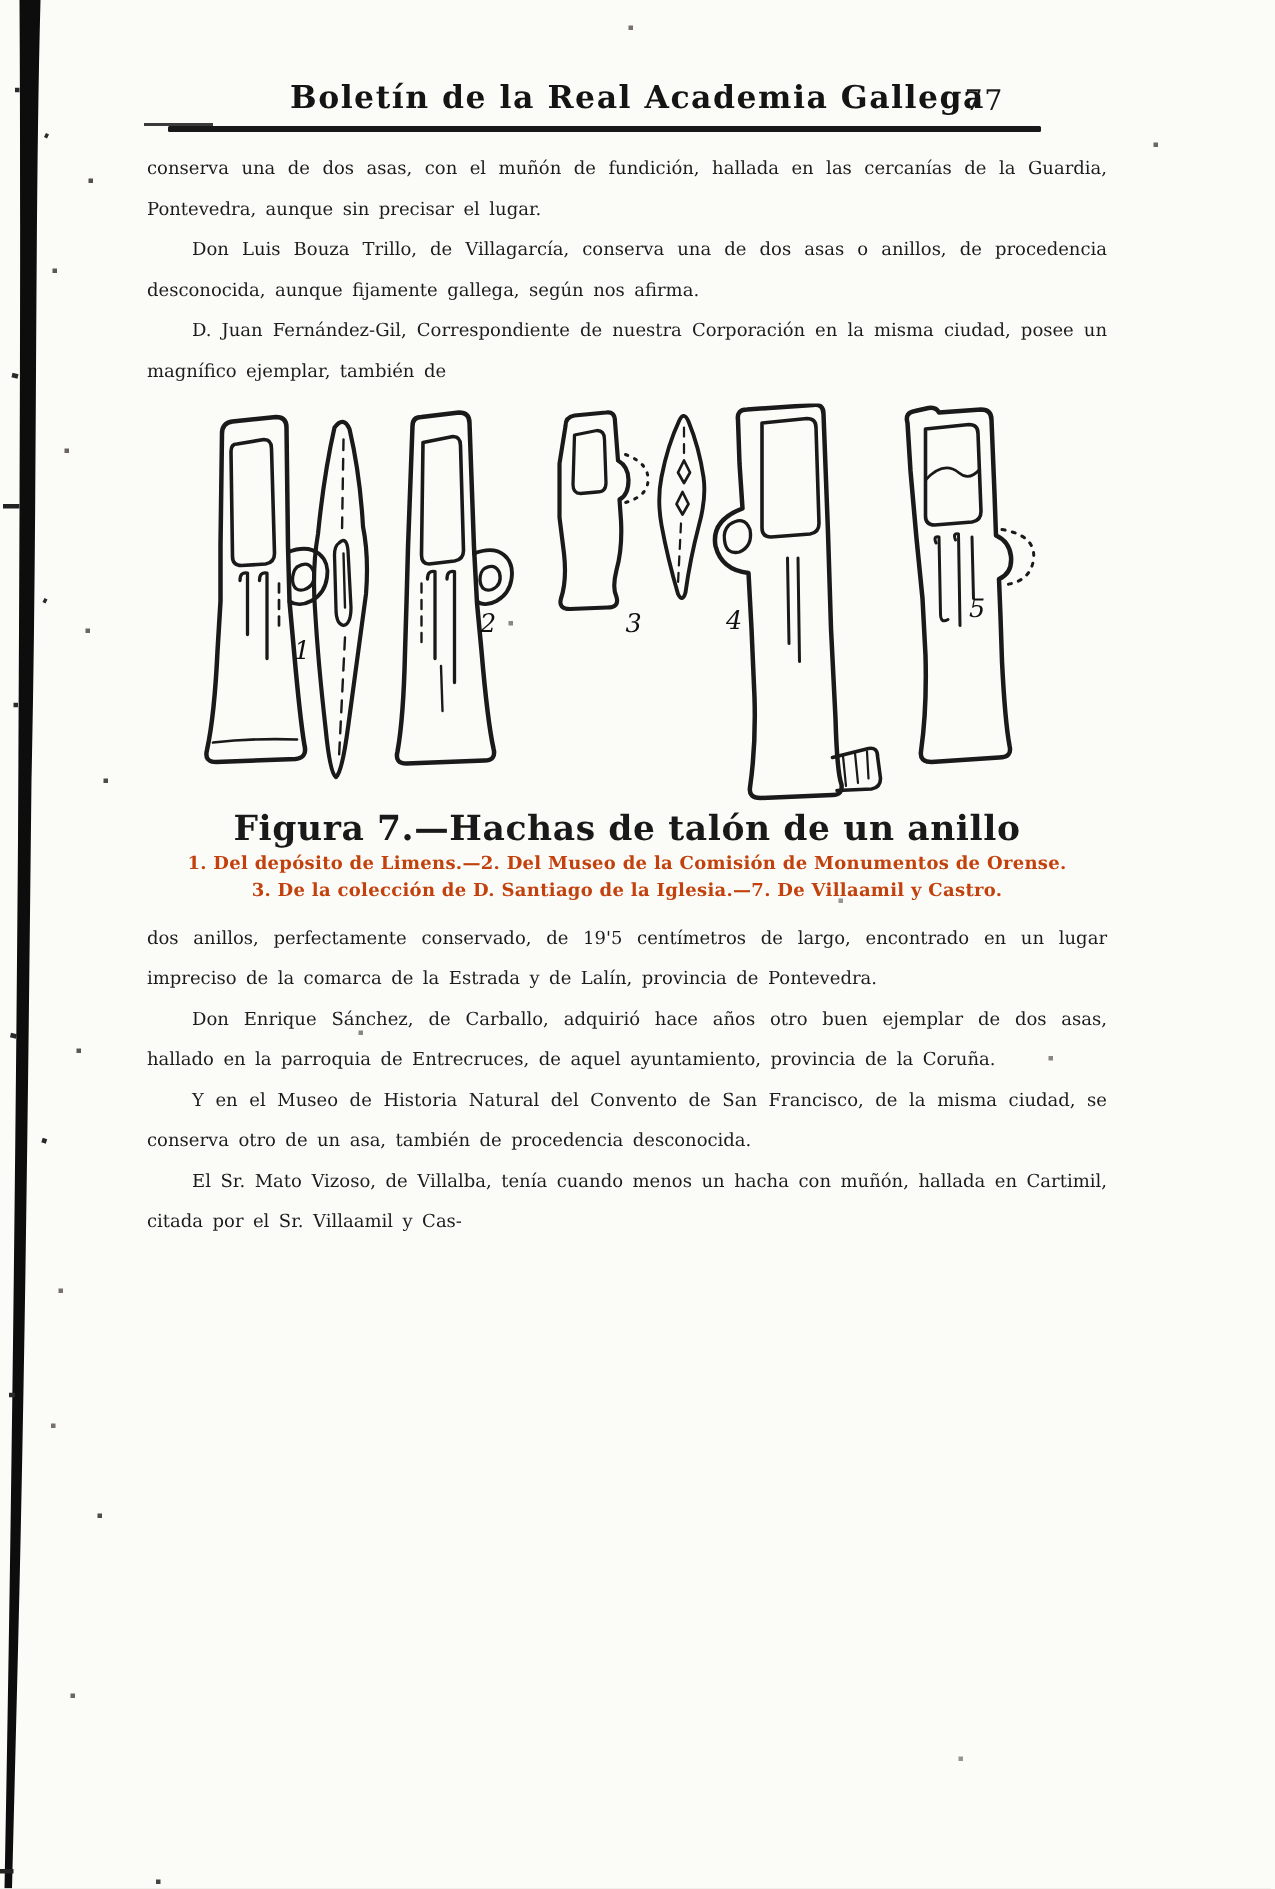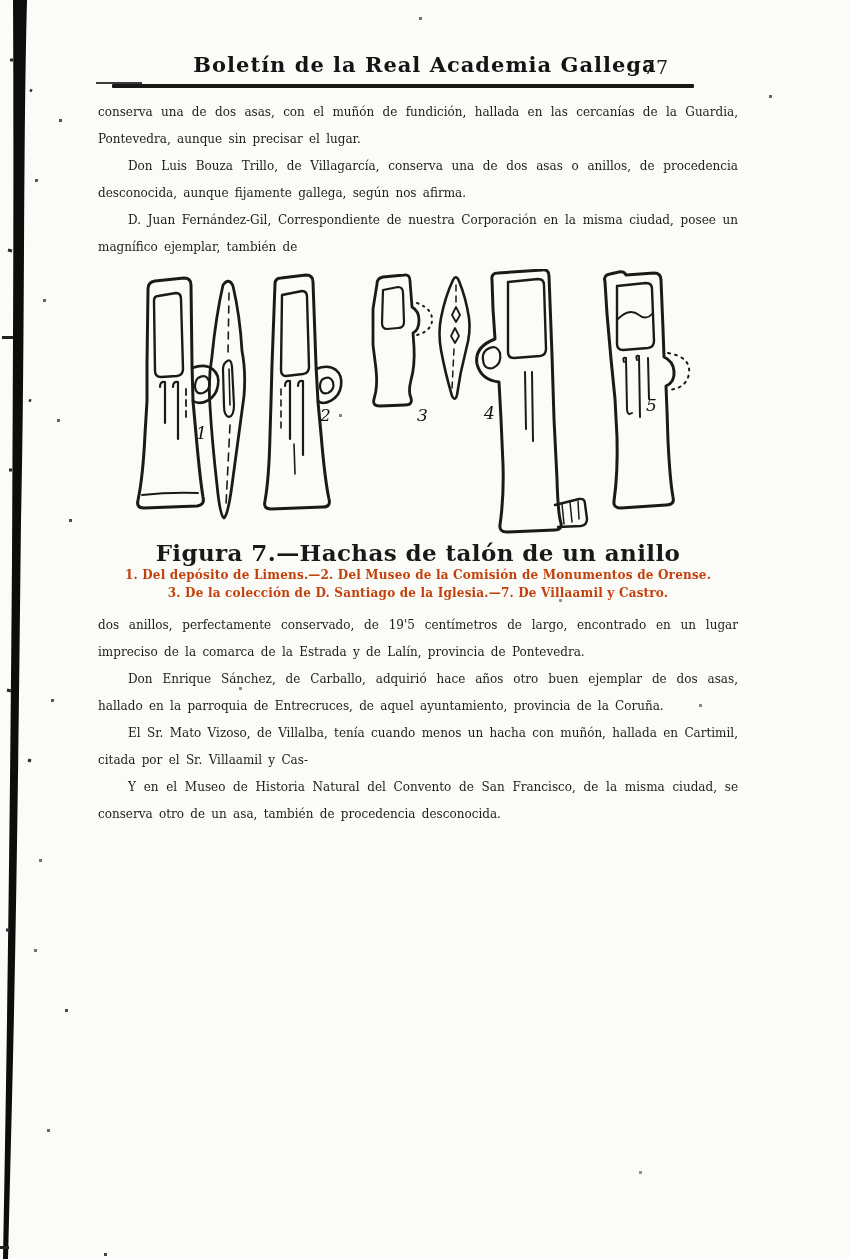--- a/index.html
+++ b/index.html
@@ -143,17 +143,17 @@
         </g>
       </svg>
 
       <div class="fig-caption">Figura 7.—Hachas de talón de un anillo</div>
       <div class="fig-legend">1. Del depósito de Limens.—2. Del Museo de la Comisión de Monumentos de Orense.</div>
       <div class="fig-legend">3. De la colección de D. Santiago de la Iglesia.—7. De Villaamil y Castro.</div>
     </div>
 
     <p>dos anillos, perfectamente conservado, de 19'5 centímetros de largo, encontrado en un lugar impreciso de la comarca de la Estrada y de Lalín, provincia de Pontevedra.</p>
     <p class="indent">Don Enrique Sánchez, de Carballo, adquirió hace años otro buen ejemplar de dos asas, hallado en la parroquia de Entrecruces, de aquel ayuntamiento, provincia de la Coruña.</p>
+    <p class="indent">Y en el Museo de Historia Natural del Convento de San Francisco, de la misma ciudad, se conserva otro de un asa, también de procedencia desconocida.</p>
     <p class="indent">El Sr. Mato Vizoso, de Villalba, tenía cuando menos un hacha con muñón, hallada en Cartimil, citada por el Sr. Villaamil y Cas-</p>
-    <p class="indent">Y en el Museo de Historia Natural del Convento de San Francisco, de la misma ciudad, se conserva otro de un asa, también de procedencia desconocida.</p>
   </div>
 
 </div>
 
 </body></html>

